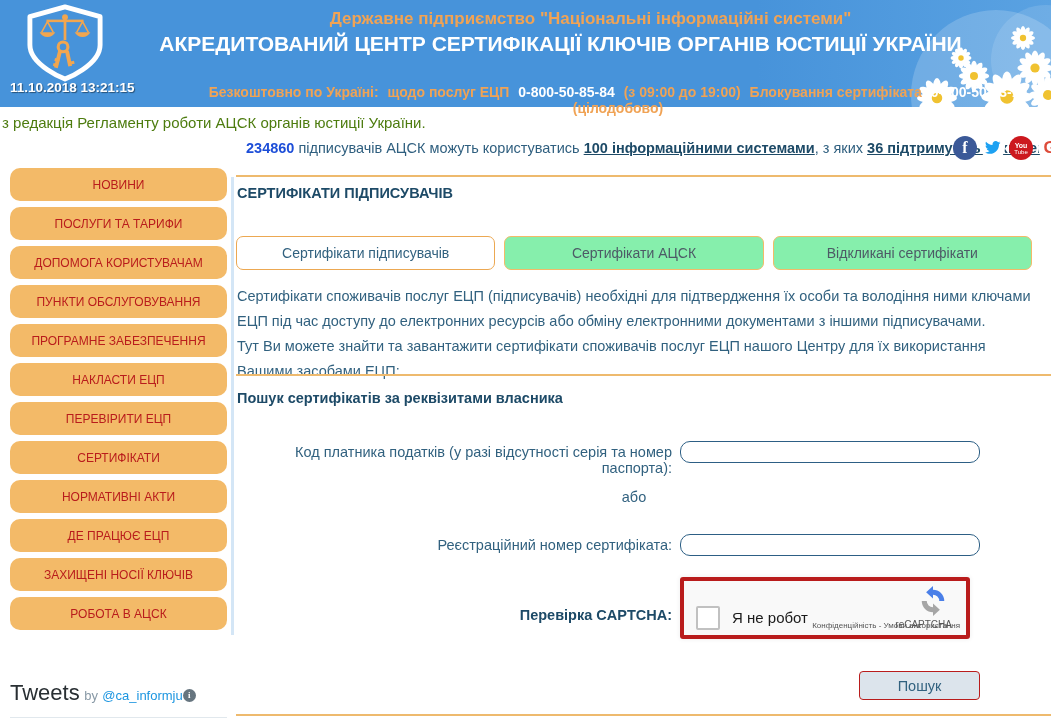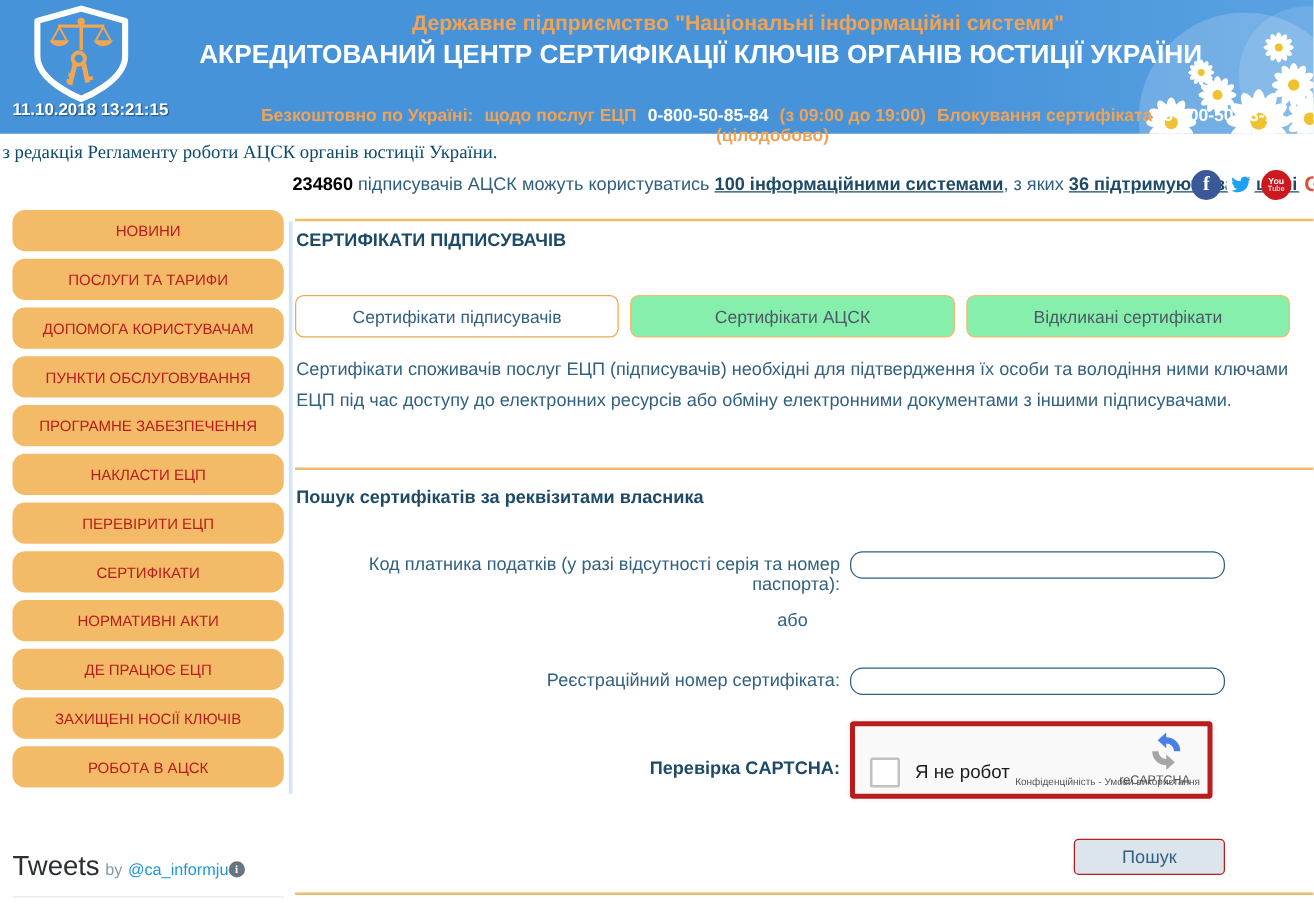--- a/index.html
+++ b/index.html
@@ -16,25 +16,25 @@
   .hdr-org { position:absolute; left:130px; right:0; top:9px; text-align:center;
              color:#f0a355; font-weight:bold; font-size:17px; }
   .hdr-title { position:absolute; left:70px; right:0; top:32px; text-align:center;
                color:#fff; font-weight:bold; font-size:21px; }
   .hdr-info { position:absolute; left:190px; right:0; top:84px; text-align:center; font-size:14px; font-weight:bold; }
   .hdr-info .o { color:#f0a355; }
   .hdr-info .w { color:#fff; }
   .hdr-info span { margin-right:5px; }
 
   
-  .ticker { position:absolute; left:2px; top:114px; font-size:15px; color:#0c4a6e; white-space:nowrap;font-family:Liberation Serif, serif; }
+  .ticker { position:absolute; left:2px; top:114px; font-size:15px; color:#4d7c0f; white-space:nowrap; }
 
   
   .stats { position:absolute; left:234px; top:140px; font-size:14.5px; color:#2f5f7f; white-space:nowrap; }
-  .stats b { color:#000000; }
+  .stats b { color:#1d4ed8;margin-left:12px; }
   .stats a { color:#1d4a67; font-weight:bold; text-decoration:underline; cursor:pointer; }
   .soc { position:absolute; top:136px; width:24px; height:24px; border-radius:50%;
          display:flex; align-items:center; justify-content:center; cursor:pointer; }
   .soc-fb { left:953px; background:#3b5998; color:#fff; font-weight:bold; font-size:16px; font-family:"Liberation Serif",serif; }
   .soc-tw { left:981px; background:#fff; }
   .soc-yt { left:1009px; background:#cc181e; color:#fff; flex-direction:column; line-height:1; }
   .soc-yt .t1 { font-size:7px; font-weight:bold; }
   .soc-yt .t2 { font-size:6px; }
   .soc-g  { left:1038px; background:#fff; color:#dd4b39; font-weight:bold; font-size:17px; }
 
@@ -212,20 +212,21 @@
   <div class="hrule hr1"></div>
   <div class="page-title">СЕРТИФІКАТИ ПІДПИСУВАЧІВ</div>
 
   <div class="tabs">
     <div class="tab active">Сертифікати підписувачів</div>
     <div class="tab">Сертифікати АЦСК</div>
     <div class="tab">Відкликані сертифікати</div>
   </div>
 
   <div class="para p1">Сертифікати споживачів послуг ЕЦП (підписувачів) необхідні для підтвердження їх особи та володіння ними ключами ЕЦП під час доступу до електронних ресурсів або обміну електронними документами з іншими підписувачами.</div>
+  <div class="para p2">Тут Ви можете знайти та завантажити сертифікати споживачів послуг ЕЦП нашого Центру для їх використання Вашими засобами ЕЦП:</div>
 
   <div class="hrule hr2"></div>
   <div class="sec-title">Пошук сертифікатів за реквізитами власника</div>
 
   <div class="flabel fl1">Код платника податків (у разі відсутності серія та номер паспорта):</div>
   <input class="finput fi1" type="text" value="" style="">
 
   <div class="or-label">або</div>
 
   <div class="flabel fl2">Реєстраційний номер сертифіката:</div>

